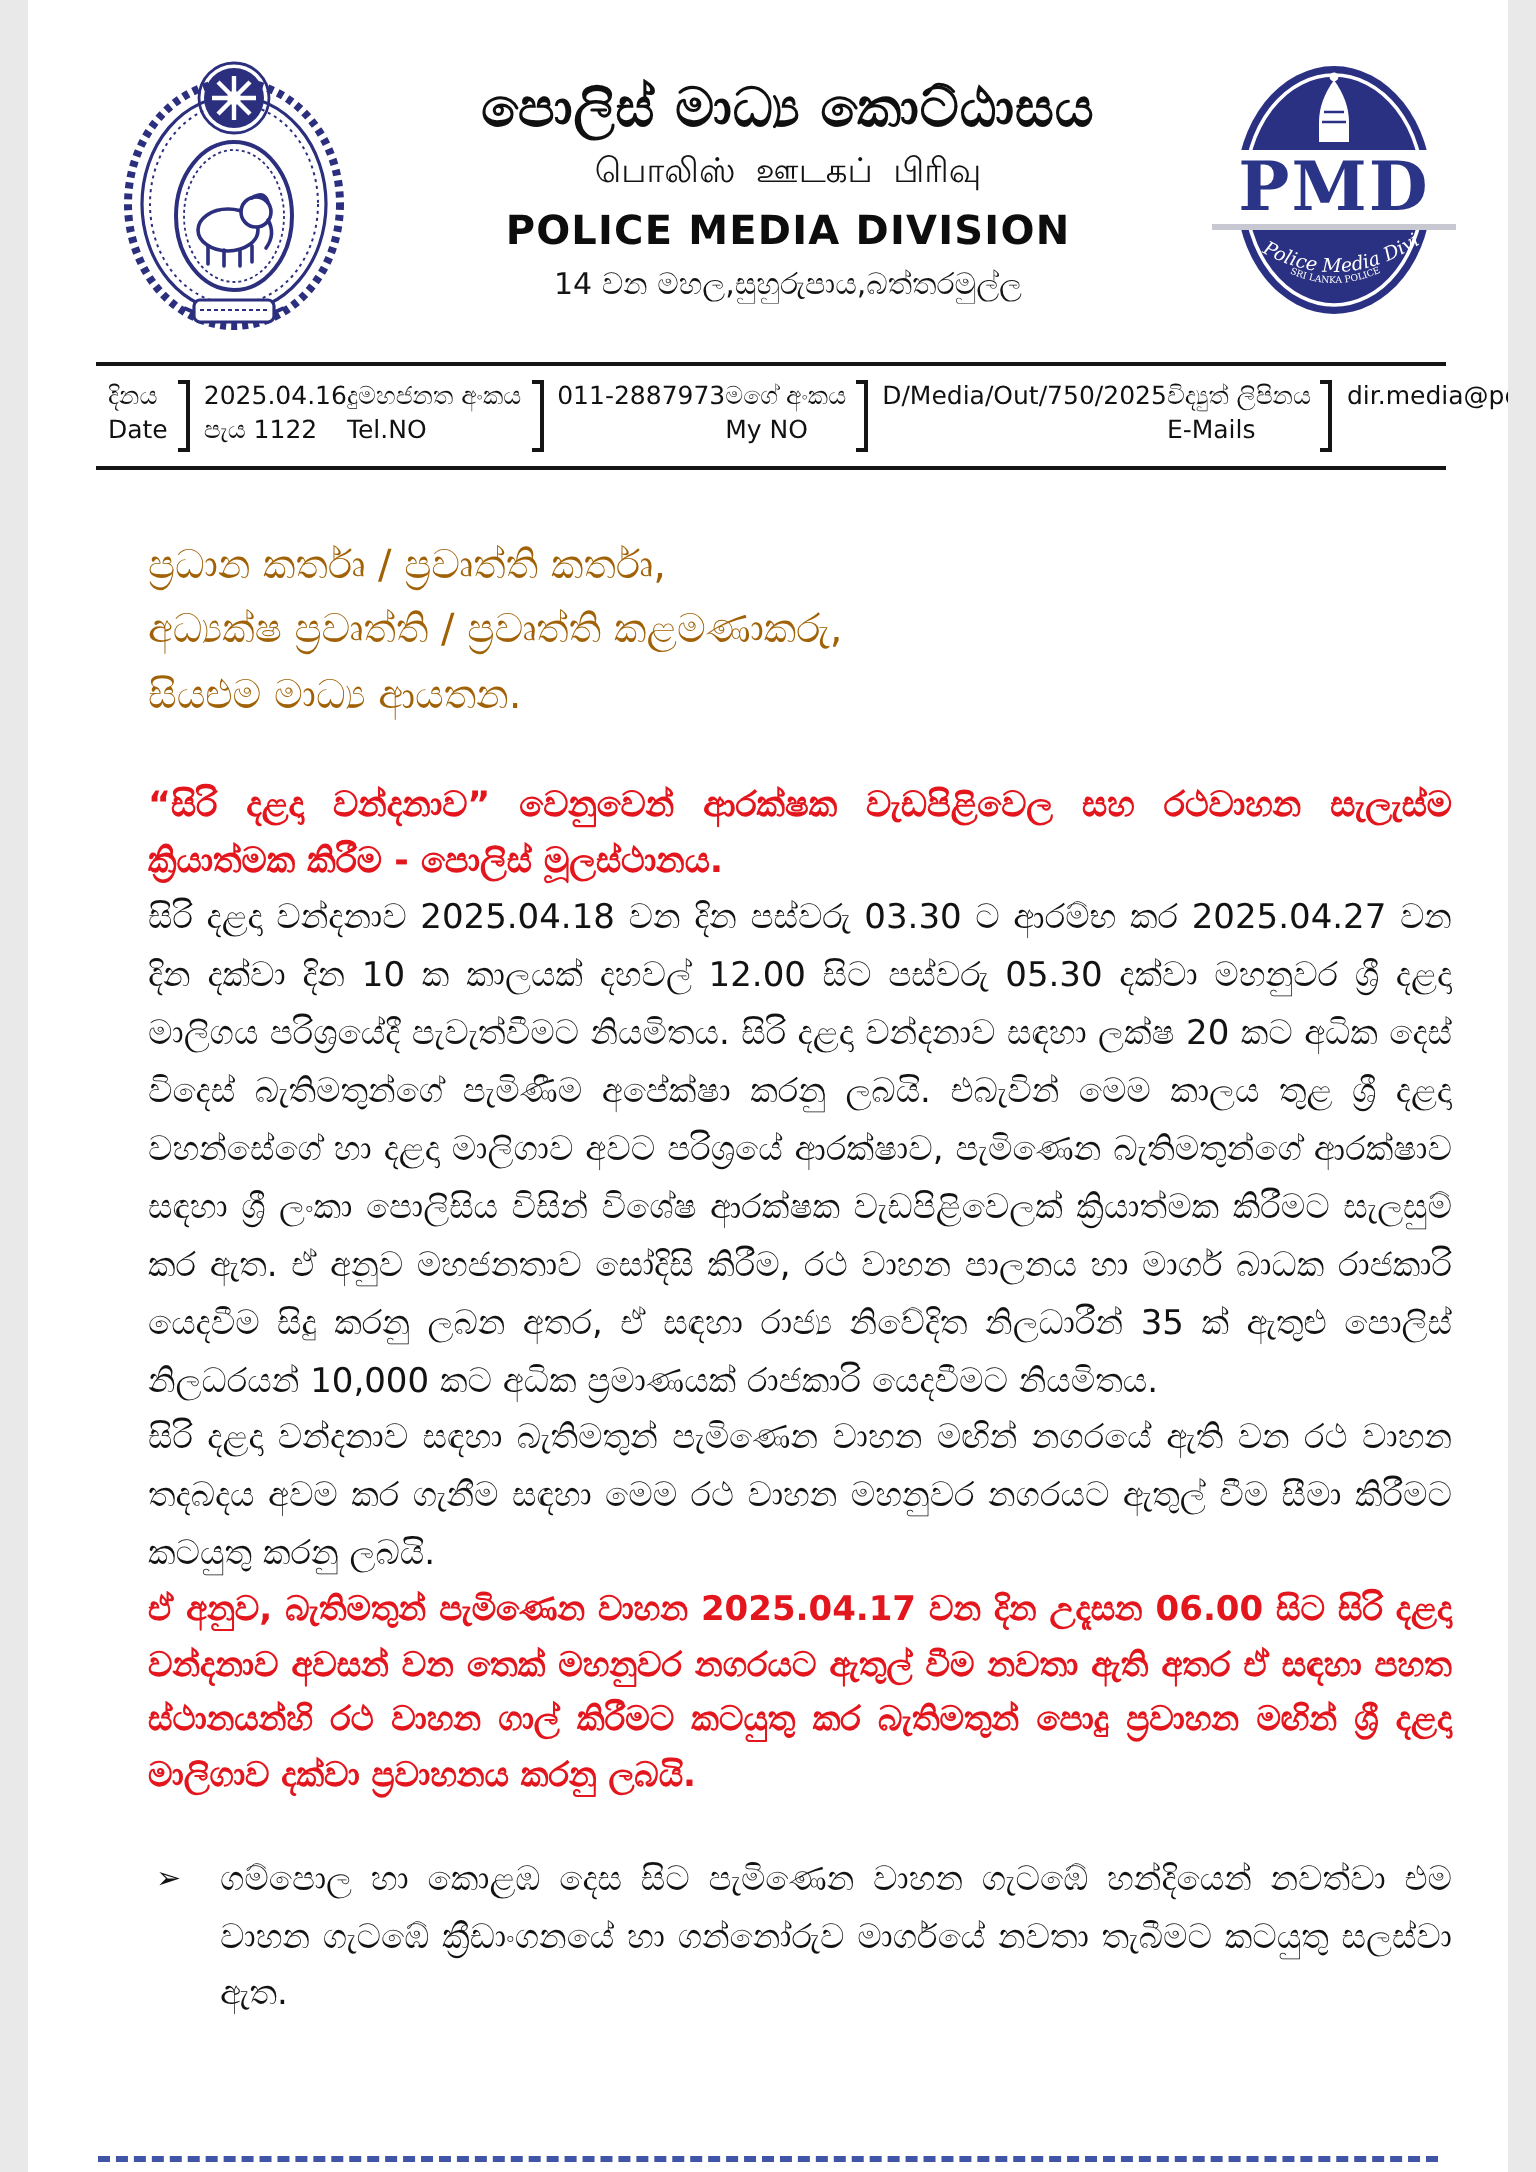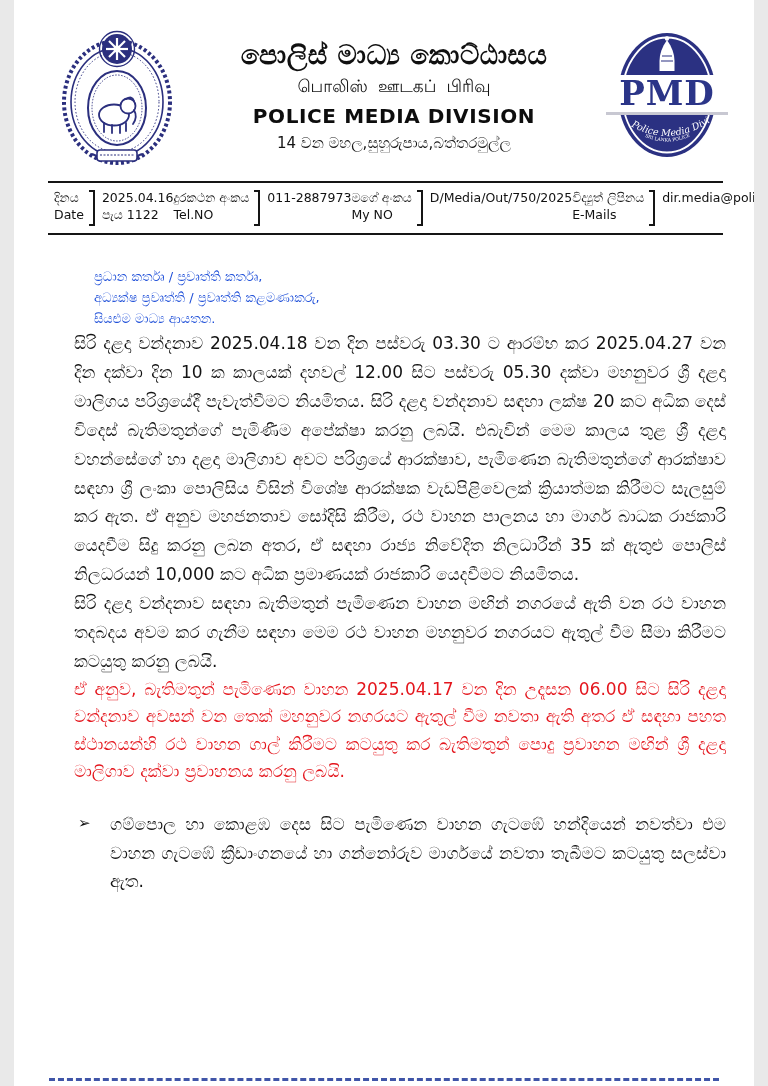--- a/index.html
+++ b/index.html
@@ -32,27 +32,27 @@
   .field { display:flex; align-items:flex-start; }
   .f-label { line-height:1.35; white-space:nowrap; }
   .f-label .en { font-weight:normal; }
   .bracket {
     width:6px; height:36px; margin:0 7px 0 5px; flex:0 0 auto;
     border:2px solid #151515; border-left:none;
   }
   .f-value { line-height:1.35; white-space:nowrap; }
   
   .content { position:absolute; top:266px; left:60px; width:652px; }
-  .recipients { font-size:13px; line-height:1.62; color:#1d4ed8;margin-left:20px; }
+  .recipients { font-size:20px; line-height:1.62; color:#a16207; }
   .headline {
     margin-top:27px; font-size:17.5px; font-weight:bold; line-height:1.58;
     color:#e4161d; text-align:justify;
   }
   .para { font-size:17px; line-height:1.7; text-align:justify; color:#131313; }
-  .para.red { color:#e4161d; font-weight:normal; line-height:1.62; }
+  .para.red { color:#e4161d; font-weight:bold; line-height:1.62; }
   .blist { margin-top:24px; list-style:none; }
   .blist li { position:relative; padding-left:36px; margin-bottom:26px;
               font-size:17px; line-height:1.68; text-align:justify; color:#131313; }
   .bmark { position:absolute; left:4px; top:1px; font-size:15px; color:#111; }
   
   .bottom-rule {
     position:absolute; left:35px; right:35px; bottom:5px; height:0;
     border-top:3px dashed #4055a8;
   }
   svg text { font-family:"DejaVu Serif","Liberation Serif",serif; }
@@ -136,21 +136,21 @@
       </div>
       <div class="bracket"></div>
       <div class="f-value">
         <div>2025.04.16</div>
         <div>පැය 1122</div>
       </div>
     </div>
 
     <div class="field">
       <div class="f-label">
-        <div>දුරකථන අංකය</div>
+        <div>දුමහජනත අංකය</div>
         <div class="en">Tel.NO</div>
       </div>
       <div class="bracket"></div>
       <div class="f-value">011-2887973</div>
     </div>
 
     <div class="field">
       <div class="f-label">
         <div>මගේ අංකය</div>
         <div class="en">My NO</div>
@@ -170,20 +170,21 @@
   </div>
 
   <div class="content">
 
     <div class="recipients">
       <div>ප්‍රධාන කර්තෘ / ප්‍රවෘත්ති කර්තෘ,</div>
       <div>අධ්‍යක්ෂ ප්‍රවෘත්ති / ප්‍රවෘත්ති කළමණාකරු,</div>
       <div>සියළුම මාධ්‍ය ආයතන.</div>
     </div>
 
+    <div class="headline">“සිරි දළදා වන්දනාව” වෙනුවෙන් ආරක්ෂක වැඩපිළිවෙල සහ රථවාහන සැලැස්ම ක්‍රියාත්මක කිරීම - පොලිස් මූලස්ථානය.</div>
 
     <div class="para">සිරි දළදා වන්දනාව 2025.04.18 වන දින පස්වරු 03.30 ට ආරම්භ කර 2025.04.27 වන දින දක්වා දින 10 ක කාලයක් දහවල් 12.00 සිට පස්වරු 05.30 දක්වා මහනුවර ශ්‍රී දළදා මාලිගය පරිශ්‍රයේදී පැවැත්වීමට නියමිතය. සිරි දළදා වන්දනාව සඳහා ලක්ෂ 20 කට අධික දෙස් විදෙස් බැතිමතුන්ගේ පැමිණීම අපේක්ෂා කරනු ලබයි. එබැවින් මෙම කාලය තුළ ශ්‍රී දළදා වහන්සේගේ හා දළදා මාලිගාව අවට පරිශ්‍රයේ ආරක්ෂාව, පැමිණෙන බැතිමතුන්ගේ ආරක්ෂාව සඳහා ශ්‍රී ලංකා පොලිසිය විසින් විශේෂ ආරක්ෂක වැඩපිළිවෙලක් ක්‍රියාත්මක කිරීමට සැලසුම් කර ඇත. ඒ අනුව මහජනතාව සෝදිසි කිරීම, රථ වාහන පාලනය හා මාර්ග බාධක රාජකාරි යෙදවීම සිදු කරනු ලබන අතර, ඒ සඳහා රාජ්‍ය නිවේදිත නිලධාරීන් 35 ක් ඇතුළු පොලිස් නිලධරයන් 10,000 කට අධික ප්‍රමාණයක් රාජකාරි යෙදවීමට නියමිතය.</div>
 
     <div class="para">සිරි දළදා වන්දනාව සඳහා බැතිමතුන් පැමිණෙන වාහන මඟින් නගරයේ ඇති වන රථ වාහන තදබදය අවම කර ගැනීම සඳහා මෙම රථ වාහන මහනුවර නගරයට ඇතුල් වීම සීමා කිරීමට කටයුතු කරනු ලබයි.</div>
 
     <div class="para red">ඒ අනුව, බැතිමතුන් පැමිණෙන වාහන 2025.04.17 වන දින උදෑසන 06.00 සිට සිරි දළදා වන්දනාව අවසන් වන තෙක් මහනුවර නගරයට ඇතුල් වීම නවතා ඇති අතර ඒ සඳහා පහත ස්ථානයන්හි රථ වාහන ගාල් කිරීමට කටයුතු කර බැතිමතුන් පොදු ප්‍රවාහන මඟින් ශ්‍රී දළදා මාලිගාව දක්වා ප්‍රවාහනය කරනු ලබයි.</div>
 
     <ul class="blist">
       <li>
         <span class="bmark">➢</span>

